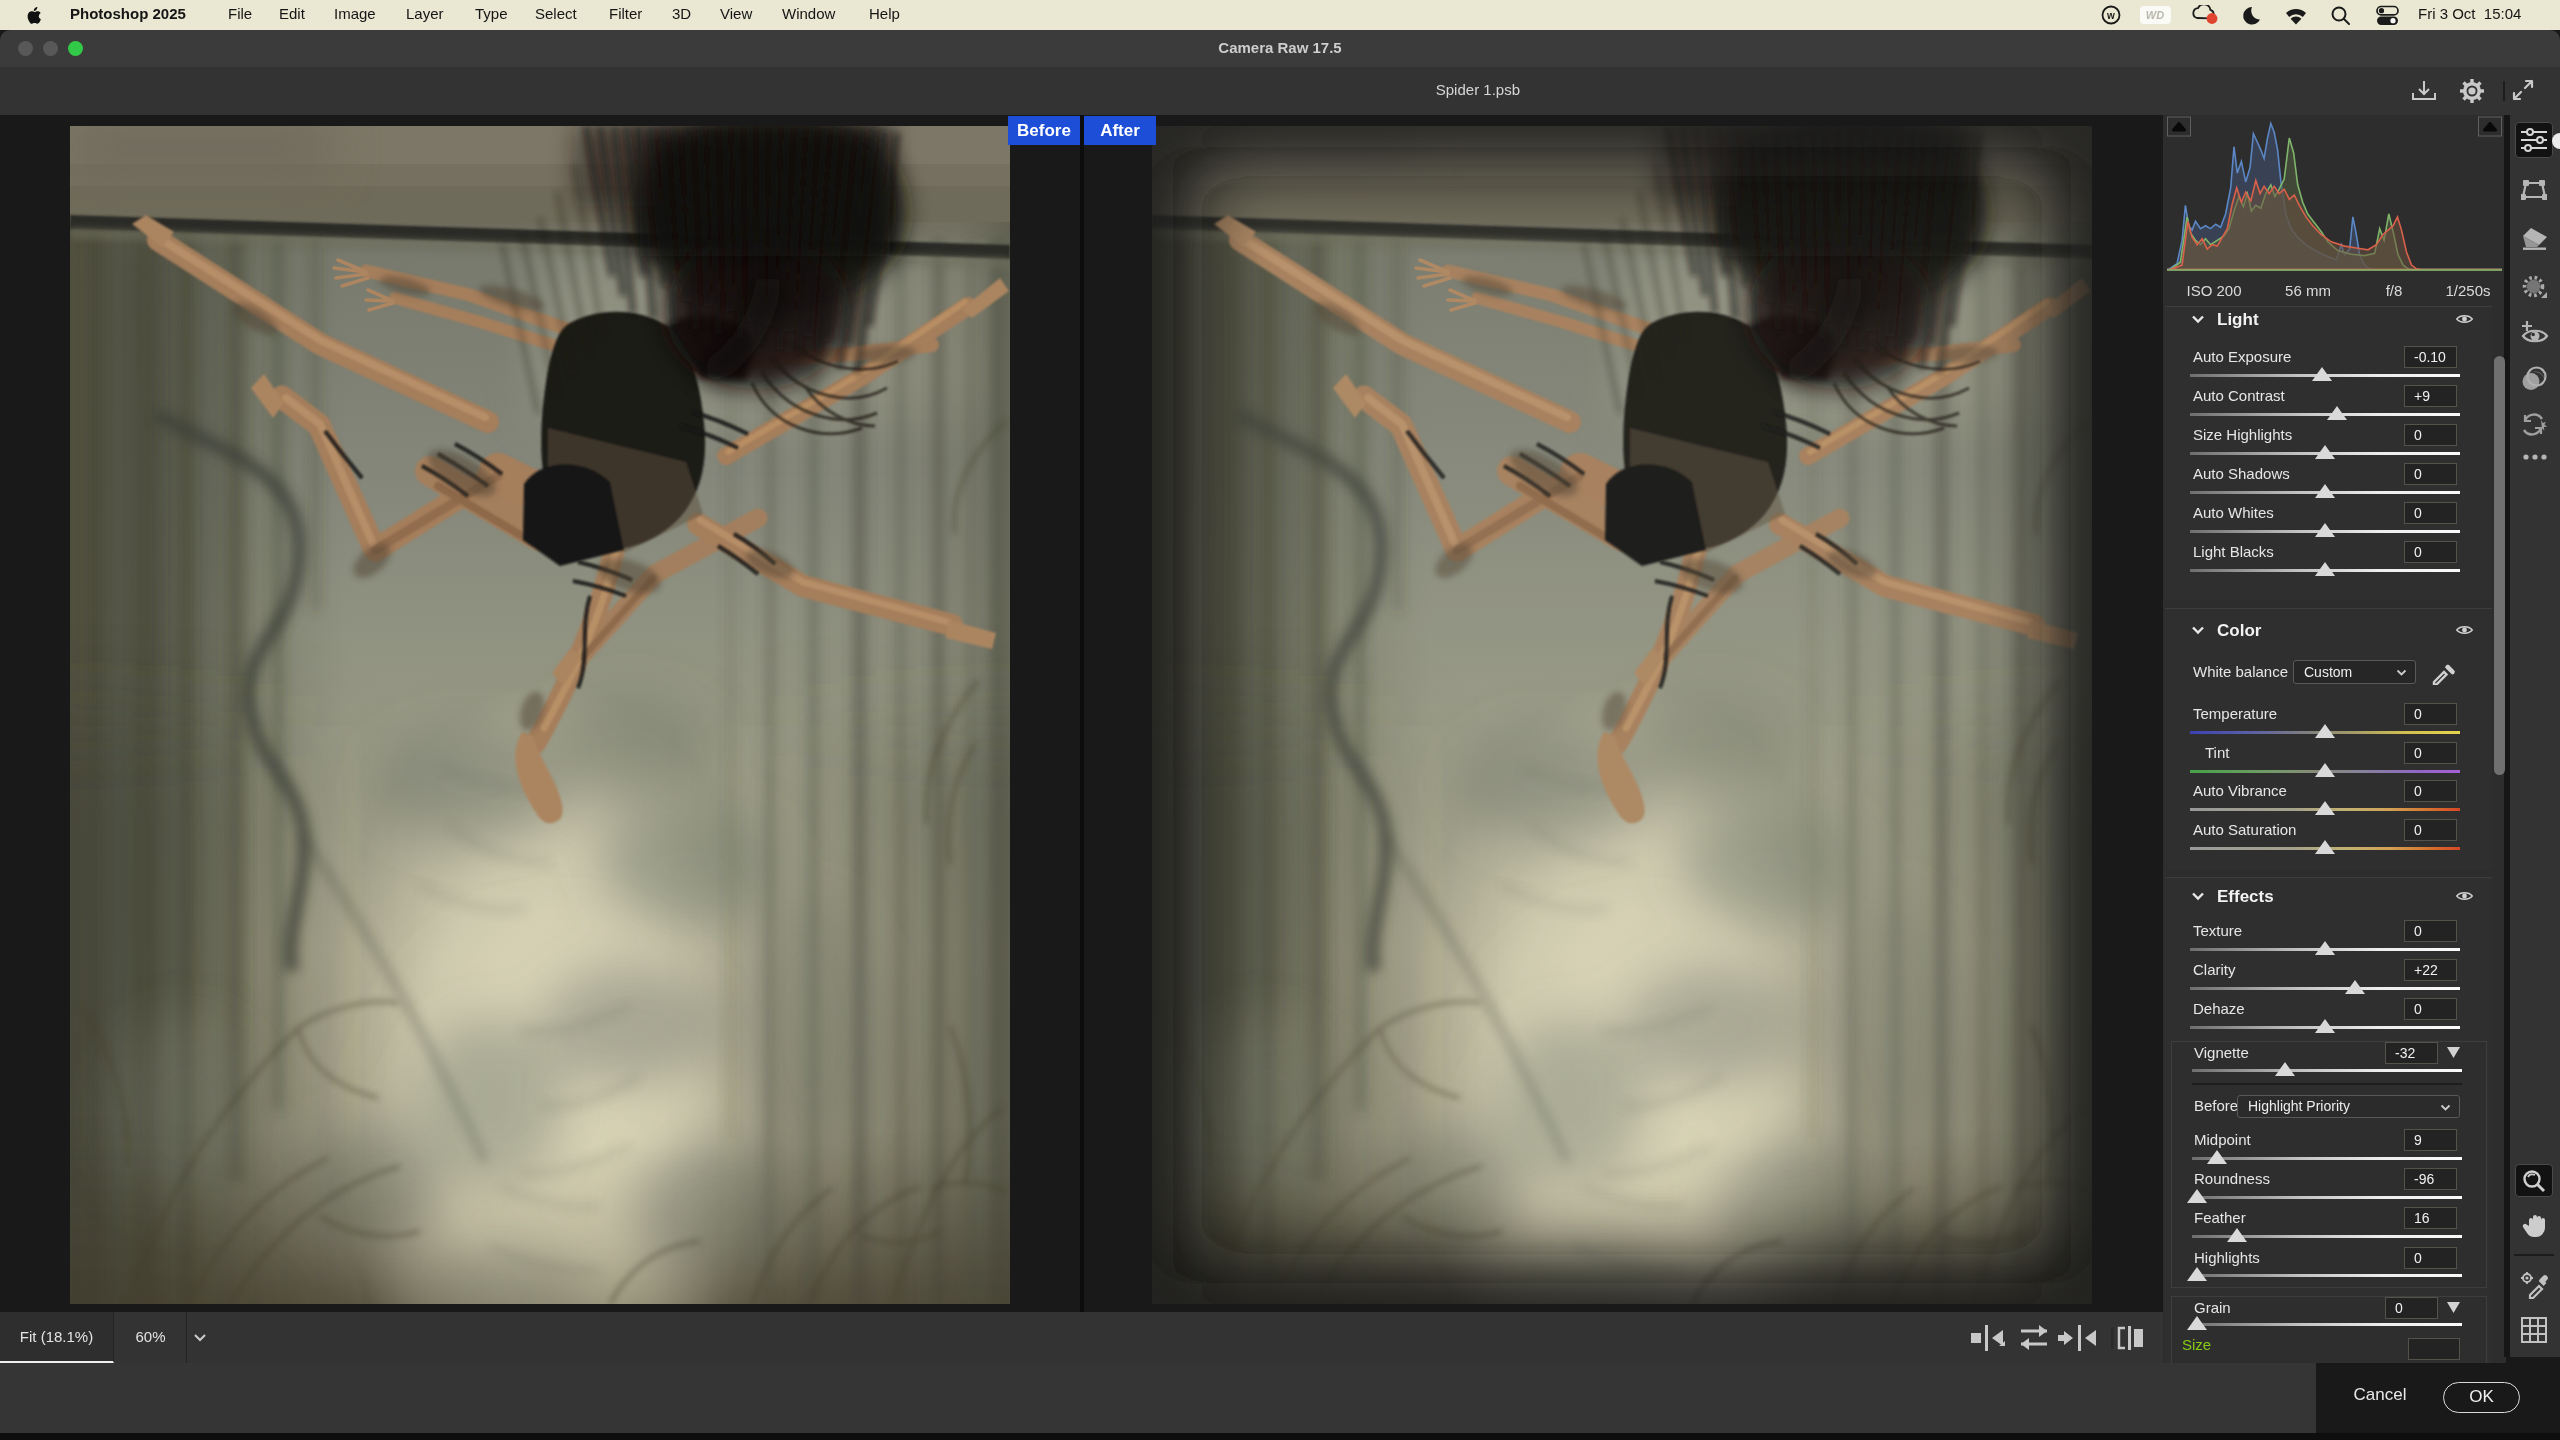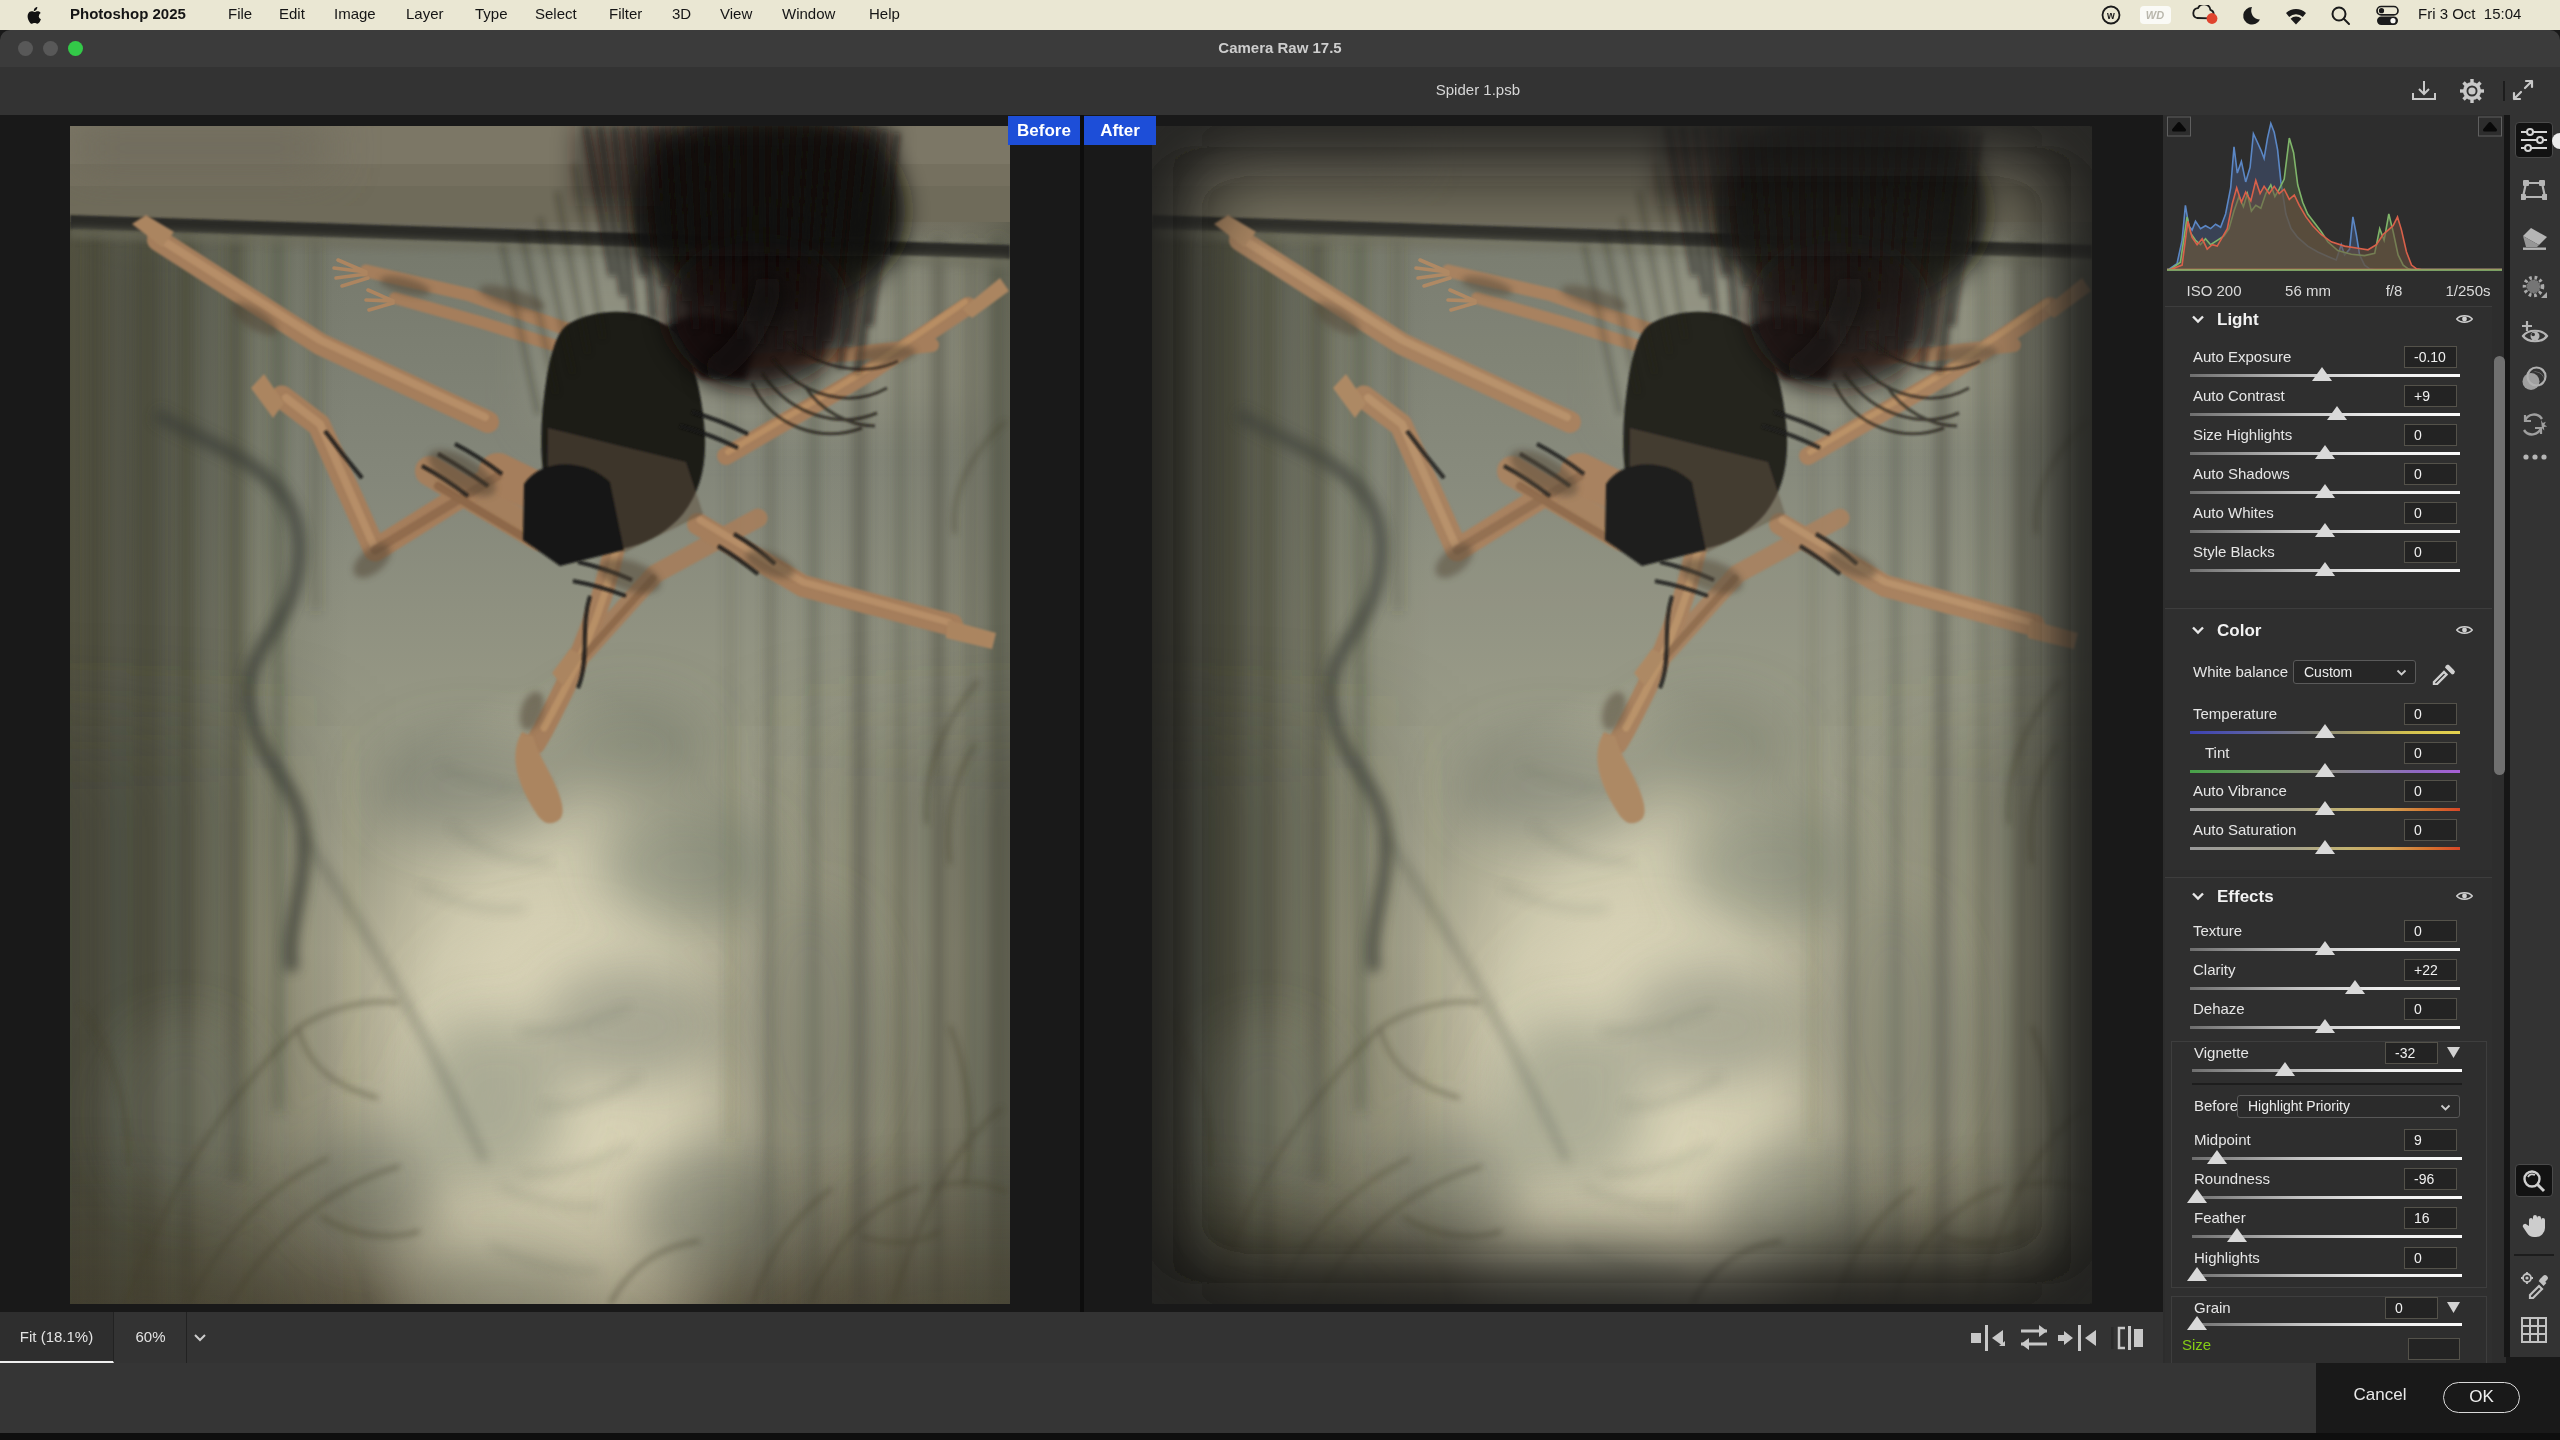--- a/index.html
+++ b/index.html
@@ -502,21 +502,21 @@
   <span class="lbl" style="left:30px;top:350px">Auto Shadows</span>
     <span class="vbox" style="top:348px">0</span>
   <div class="track" style="top:376px">
       <i class="thumb" style="left:125px"></i>
     </div>
   <span class="lbl" style="left:30px;top:389px">Auto Whites</span>
     <span class="vbox" style="top:387px">0</span>
   <div class="track" style="top:415px">
       <i class="thumb" style="left:125px"></i>
     </div>
-  <span class="lbl" style="left:30px;top:428px">Style Blacks</span>
+  <span class="lbl" style="left:30px;top:428px">Light Blacks</span>
     <span class="vbox" style="top:426px">0</span>
   <div class="track" style="top:454px">
       <i class="thumb" style="left:125px"></i>
     </div>
 
   <div class="card" style="top:493px;height:262px"></div>
   <svg class="abs" style="left:28px;top:508px" width="14" height="14" viewBox="0 0 14 14" fill="none" stroke="#e8e8e8" stroke-width="2.4">
       <path d="M2 4.5l5 5 5-5"></path>
     </svg>
   <div class="hdr" style="left:54px;top:506px">Color</div>

